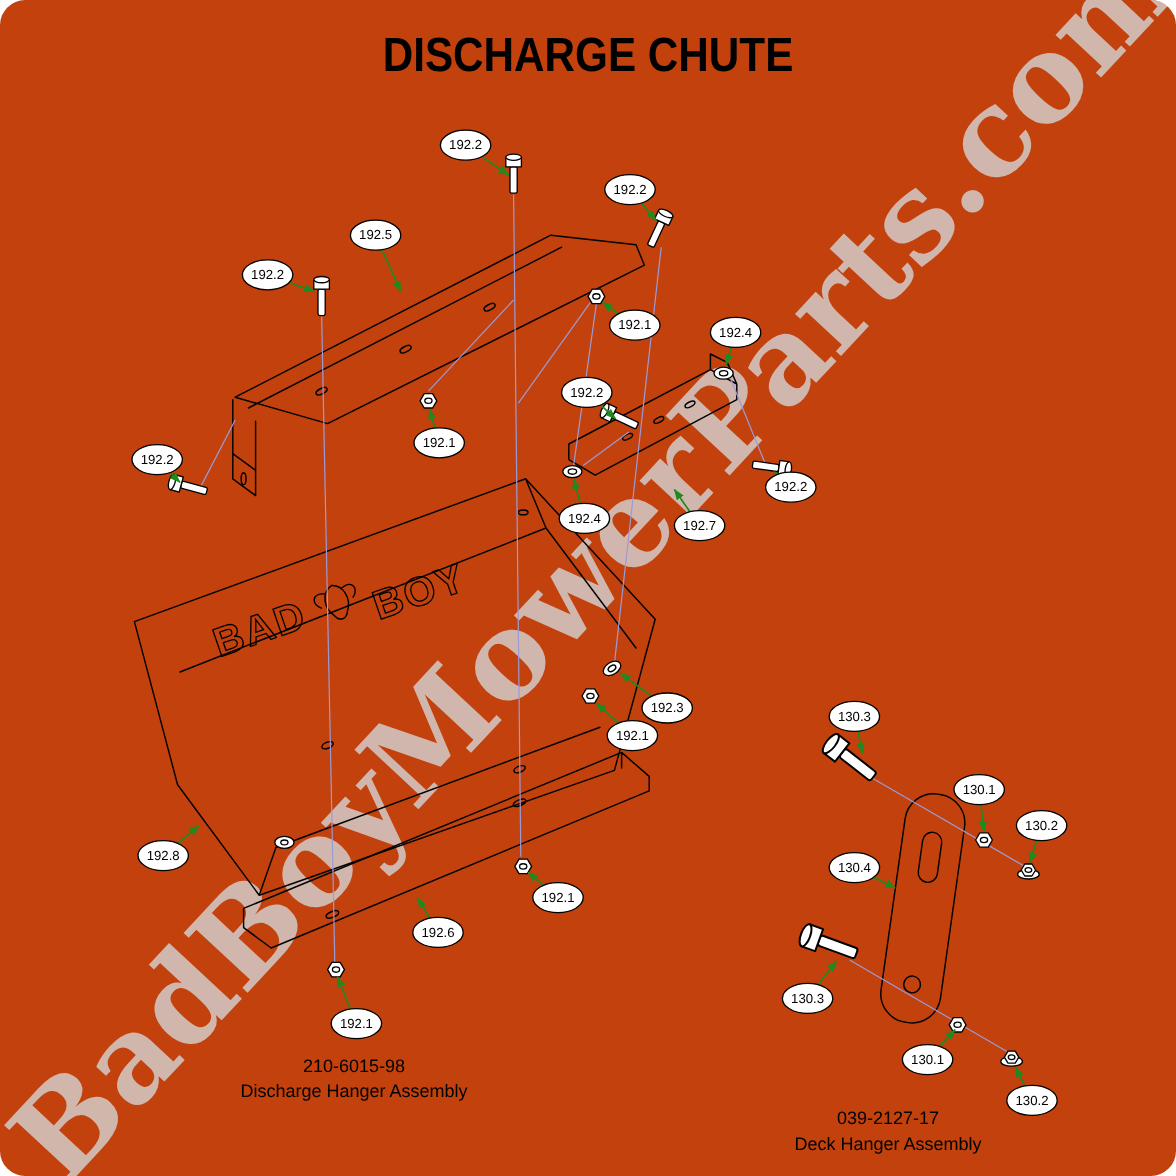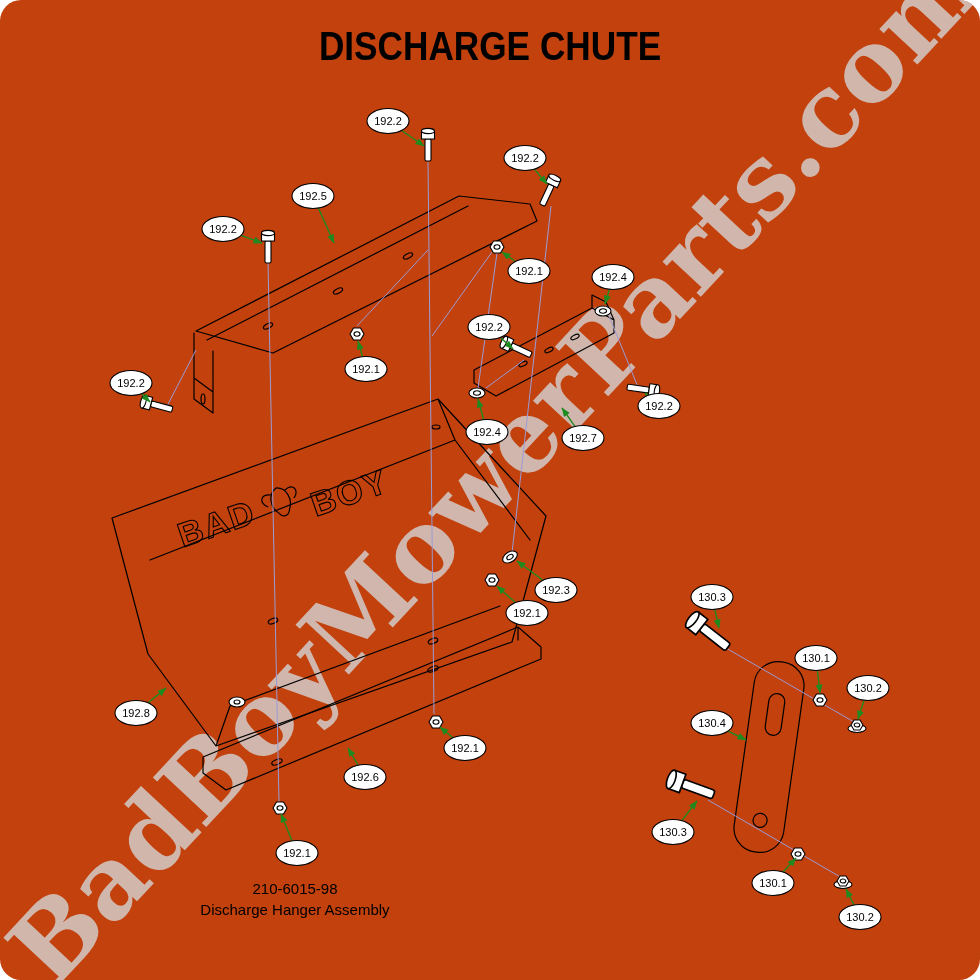--- a/index.html
+++ b/index.html
@@ -283,13 +283,17 @@
           <ellipse cx="860" cy="917" rx="21" ry="12.5" class="callout-bubble"></ellipse>
           <text x="860" y="920.5" class="callout-label">130.2</text>
         </g>
       </g>
   </svg>
 
   <div class="assembly-label" id="assembly-1">
     <div>210-6015-98</div>
     <div>Discharge Hanger Assembly</div>
   </div>
+  <div class="assembly-label" id="assembly-2">
+    <div>039-2127-17</div>
+    <div>Deck Hanger Assembly</div>
+  </div>
 </div>
 
 </body></html>

